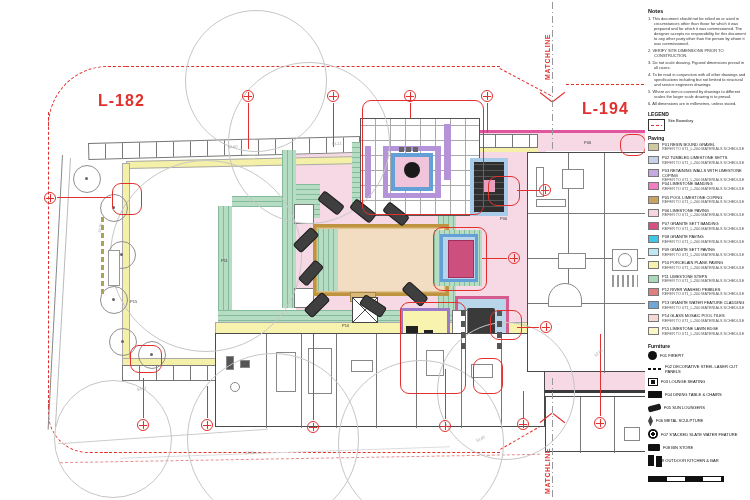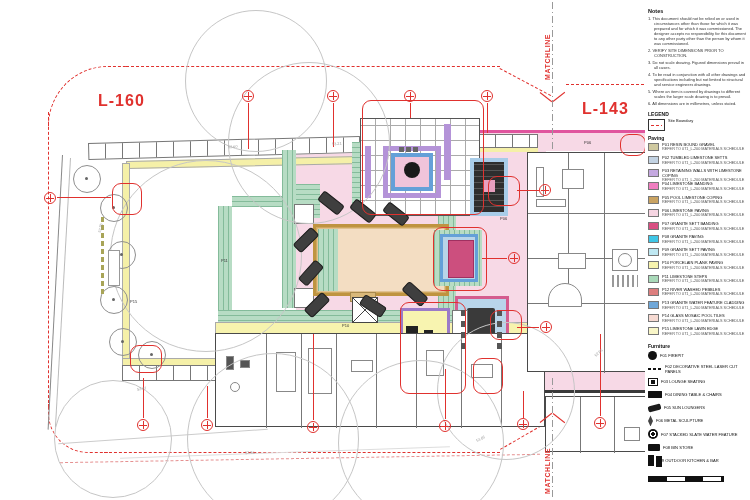--- a/index.html
+++ b/index.html
@@ -171,22 +171,22 @@
 
     <div class="abs" style="left:552px;top:2px;width:1px;height:148px;background:repeating-linear-gradient(180deg,#999 0 7px,transparent 7px 10px,#999 10px 11px,transparent 11px 14px);"></div>
     <div class="abs" style="left:552px;top:378px;width:1px;height:120px;background:repeating-linear-gradient(180deg,#999 0 7px,transparent 7px 10px,#999 10px 11px,transparent 11px 14px);"></div>
     <div class="redline" style="left:540px;top:92px;width:15px;height:1px;transform:rotate(38deg);transform-origin:left;"></div>
     <div class="redline" style="left:553px;top:101px;width:15px;height:1px;transform:rotate(-38deg);transform-origin:left;"></div>
     <div class="redline" style="left:540px;top:422px;width:15px;height:1px;transform:rotate(-38deg);transform-origin:left;"></div>
     <div class="redline" style="left:553px;top:413px;width:15px;height:1px;transform:rotate(38deg);transform-origin:left;"></div>
     <div class="matchline-txt" style="left:544px;top:10px;height:70px;">MATCHLINE</div>
     <div class="matchline-txt" style="left:544px;top:424px;height:70px;">MATCHLINE</div>
 
-    <div class="sheetlabel" style="left:98px;top:92px;">L-160</div>
-    <div class="sheetlabel" style="left:582px;top:100px;">L-143</div>
+    <div class="sheetlabel" style="left:98px;top:92px;">L-182</div>
+    <div class="sheetlabel" style="left:582px;top:100px;">L-194</div>
   <div style="position: absolute; left: 185px; top: 10px; width: 140px; height: 140px; border: 1px solid rgb(198, 198, 198); border-radius: 50%;"></div>
       <div style="position: absolute; left: 228px; top: 62px; width: 160px; height: 160px; border: 1px solid rgb(198, 198, 198); border-radius: 50%;"></div>
       <div style="position: absolute; left: 110px; top: 160px; width: 190px; height: 190px; border: 1px solid rgb(198, 198, 198); border-radius: 50%;"></div>
       <div style="position: absolute; left: 187px; top: 353px; width: 170px; height: 170px; border: 1px solid rgb(198, 198, 198); border-radius: 50%;"></div>
       <div style="position: absolute; left: 338px; top: 360px; width: 164px; height: 164px; border: 1px solid rgb(198, 198, 198); border-radius: 50%;"></div>
       <div style="position: absolute; left: 437px; top: 322px; width: 136px; height: 136px; border: 1px solid rgb(198, 198, 198); border-radius: 50%;"></div>
       <div style="position: absolute; left: 54px; top: 380px; width: 116px; height: 116px; border: 1px solid rgb(198, 198, 198); border-radius: 50%;"></div>
       <div style="position: absolute; left: 73px; top: 165px; width: 26px; height: 26px; border: 1px solid rgb(143, 143, 143); border-radius: 50%;"></div>
       <div style="position: absolute; left: 85px; top: 177px; width: 3px; height: 3px; background: rgb(102, 102, 102); border-radius: 50%;"></div>
       <div style="position: absolute; left: 100px; top: 194px; width: 26px; height: 26px; border: 1px solid rgb(143, 143, 143); border-radius: 50%;"></div>

